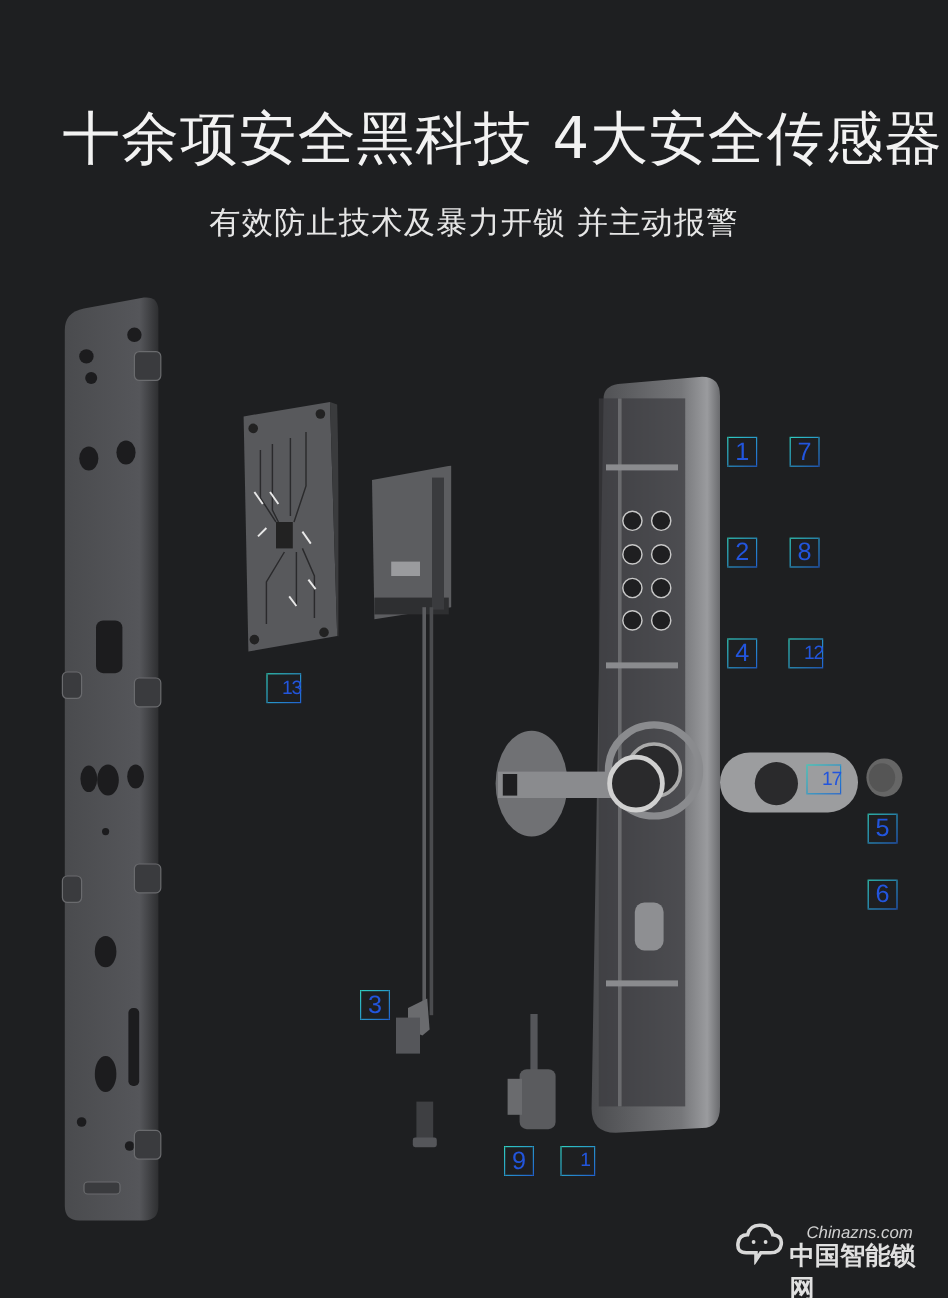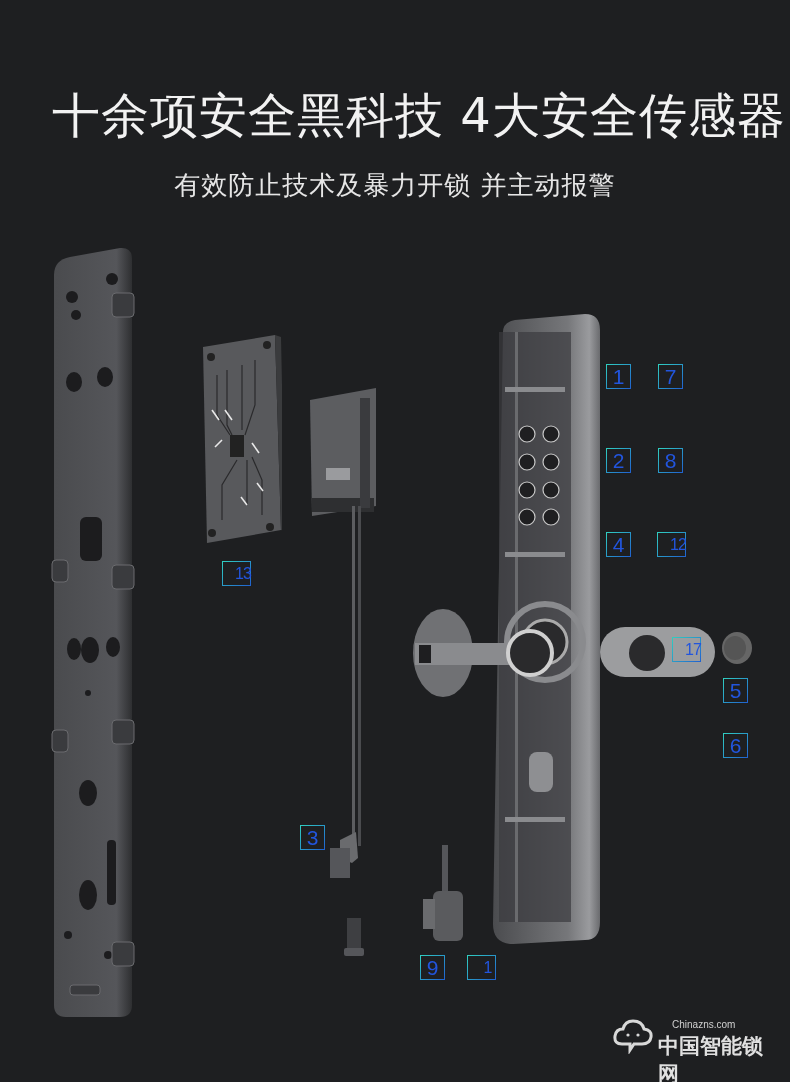--- a/index.html
+++ b/index.html
@@ -26,21 +26,21 @@
     font-family:"Liberation Sans", sans-serif;
     background:transparent;
     border-image: linear-gradient(135deg,#30d0c0,#2060d0) 1;
   }
   .callout.wide { width:29px; font-size:16px; letter-spacing:-1px;padding-left:12px; }
   .watermark {
     position:absolute; left:612px; top:1014px; width:170px; height:40px;
   }
   .wm-brand {
     position:absolute; left:60px; top:5px; color:#d0d0d0;
-    font-size:10px; font-family:"Liberation Sans", sans-serif;
+    font-style:italic; font-size:14px; font-family:"Liberation Sans", sans-serif;
   }
   .wm-cn {
     position:absolute; left:46px; top:18px; color:#e0e0e0;
     font-size:21px; font-weight:bold; letter-spacing:0px;
   }
 </style>
 </head>
 <body>
 
 <div class="title">十余项安全黑科技 4大安全传感器</div>

